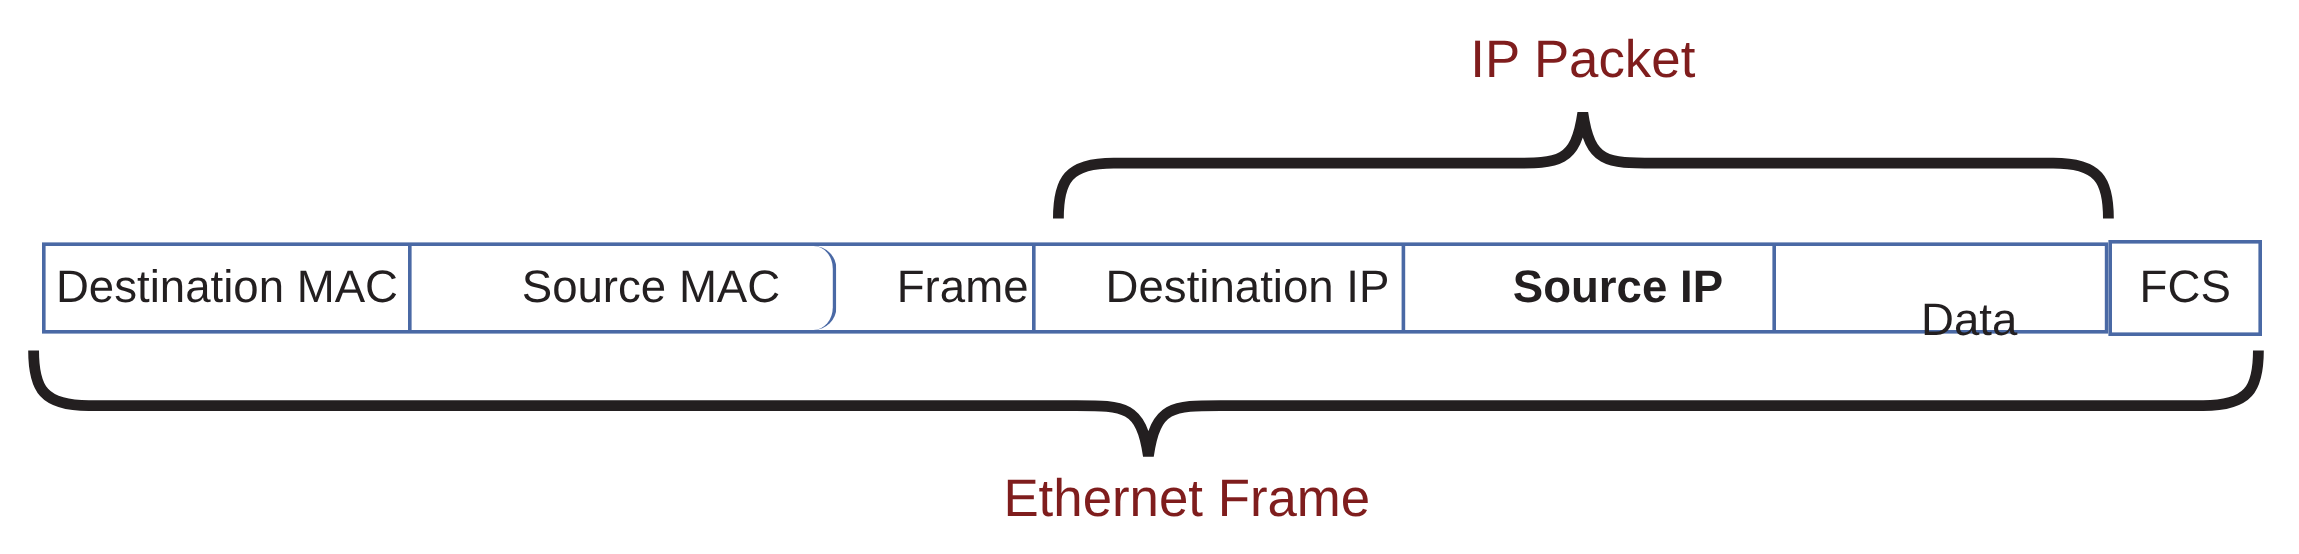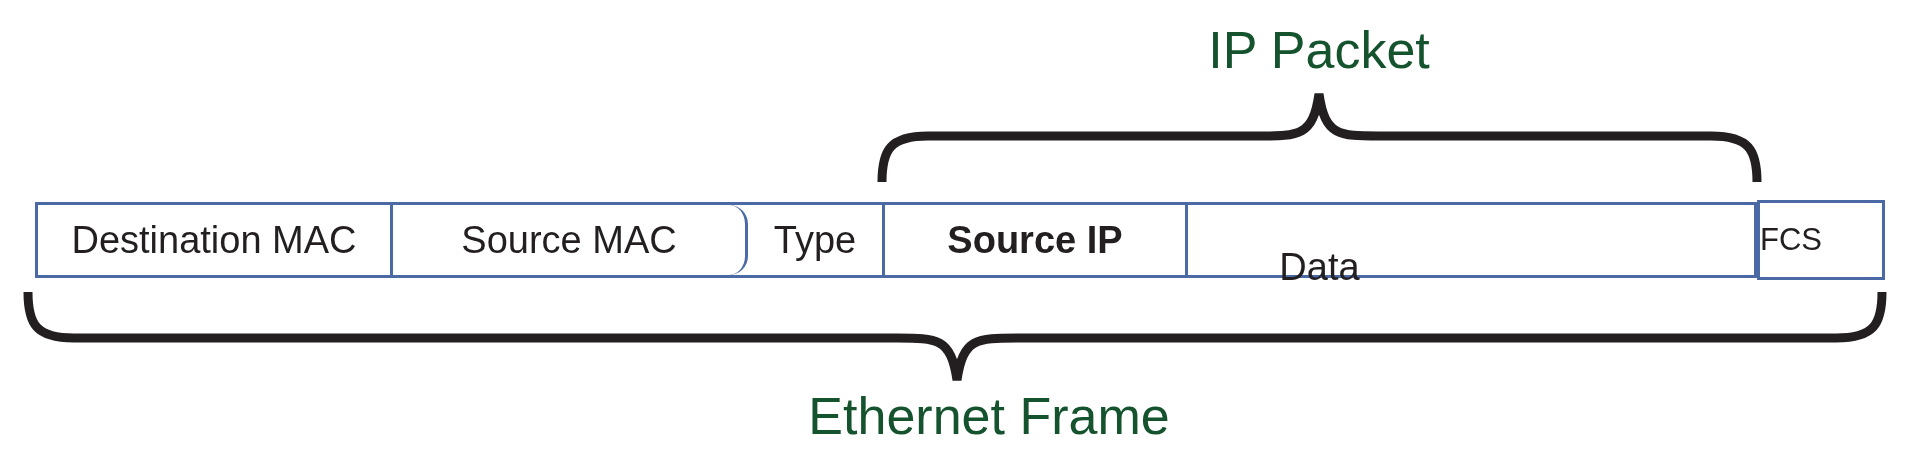--- a/index.html
+++ b/index.html
@@ -27,23 +27,23 @@
   .brace-path {
     fill: none;
     stroke: #231f20;
     stroke-width: 9;
     stroke-linejoin: miter;
     stroke-linecap: butt;
   }
   .diagram-label {
     position: absolute;
     text-align: center;
-    font-size: 52px;
+    font-size: 44px;
     line-height: 44px;
-    color: #14532d;
+    color: #7f1d1d;
     white-space: nowrap;
   }
   .label-top {
     left: 1119px;
     top: 28px;
     width: 400px;
   }
   .label-bottom {
     left: 739px;
     top: 394px;
@@ -52,20 +52,21 @@
   .frame-row {
     position: absolute;
     left: 35px;
     top: 202px;
     width: 1722px;
     height: 76px;
     box-sizing: border-box;
     border: 3px solid #4a69a5;
     background: #ffffff;
     display: flex;
+    gap: 48px;
   }
   .cell {
     box-sizing: border-box;
     height: 70px;
     line-height: 70px;
     text-align: center;
     font-size: 38px;
     border-right: 3px solid #4a69a5;
     white-space: nowrap;
     overflow: hidden;
@@ -79,22 +80,23 @@
   .w-data { width: 263px; margin-top: 27px; }
   .fcs-box {
     position: absolute;
     left: 1757px;
     top: 200px;
     width: 128px;
     height: 80px;
     box-sizing: border-box;
     border: 3px solid #4a69a5;
     background: #ffffff;
+    text-align: center;
     line-height: 74px;
-    font-size: 31px;
+    font-size: 38px;
   }
 </style>
 </head>
 <body>
 
 <div class="stage">
 
   <svg class="braces-svg" viewBox="0 0 1916 462" xmlns="http://www.w3.org/2000/svg">
 
     <path class="brace-path" d="M 882 182
@@ -112,21 +114,22 @@
              C 963 338 977 338 1017 338
              L 1836 338
              C 1874 338 1882 324 1882 292"></path>
   </svg>
 
   <div class="diagram-label label-top">IP Packet</div>
 
   <div class="frame-row">
     <div class="cell w-dmac">Destination MAC</div>
     <div class="cell w-smac">Source MAC</div>
-    <div class="cell w-type">Type</div>
+    <div class="cell w-type">Frame</div>
+    <div class="cell w-dip">Destination IP</div>
     <div class="cell w-sip">Source IP</div>
     <div class="cell w-data">Data</div>
   </div>
 
   <div class="fcs-box">FCS</div>
 
   <div class="diagram-label label-bottom">Ethernet Frame</div>
 
 </div>
 

